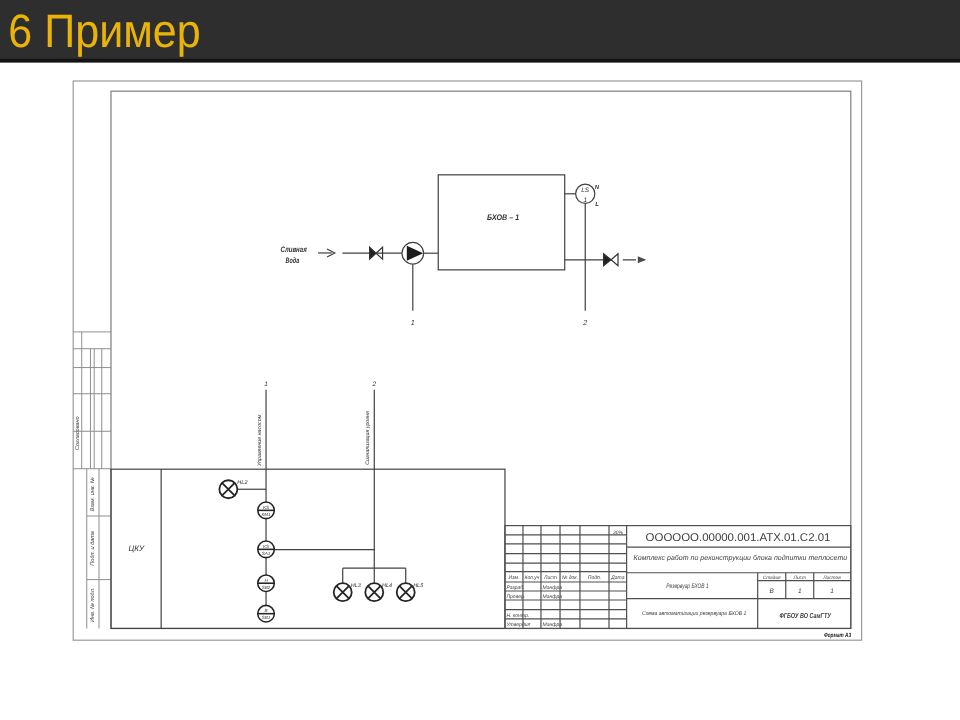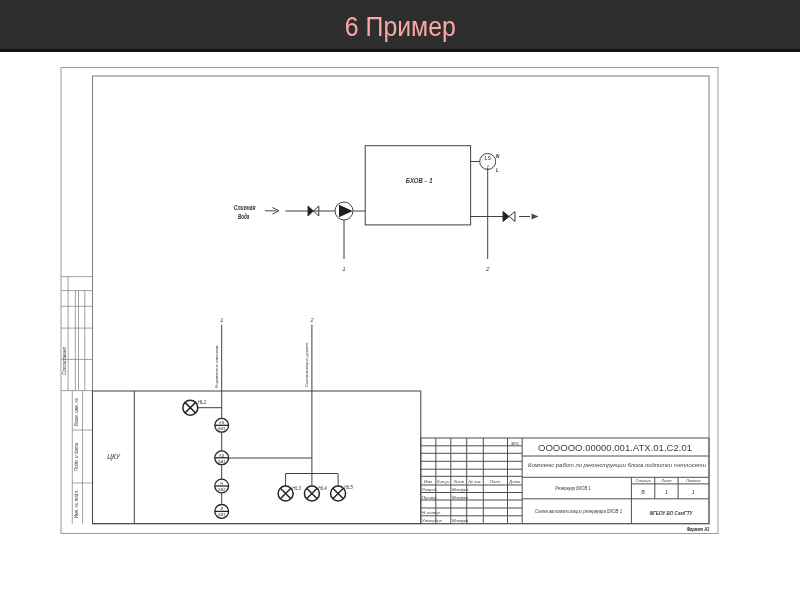--- a/index.html
+++ b/index.html
@@ -1,18 +1,18 @@
 <!DOCTYPE html>
 <html><head>
 <meta charset="utf-8">
 <style>
   html,body{margin:0;padding:0;}
   body{width:800px;height:600px;background:#ffffff;font-family:"Liberation Sans",sans-serif;overflow:hidden;}
   .bar{position:absolute;left:0;top:0;width:800px;height:52px;background:#2e2e2e;border-bottom:3px solid #131313;box-sizing:border-box;}
-  .bar .t{position:absolute;left:0;top:9px;width:800px;text-align:center;color:#fca5a5;font-size:27px;line-height:36px;}
+  .bar .t{position:absolute;left:0;top:9px;width:800px;color:#eab308;font-size:39px;line-height:36px;}
   .bar .t span{display:inline-block;transform:scaleX(0.92);transform-origin:center;}
   .sheet{position:absolute;left:0;top:0;filter:blur(0.35px);}
 </style>
 </head>
 <body>
 <div class="bar">
     <div class="t"><span>6 Пример</span></div>
   </div>
 <svg class="sheet" width="800" height="600" viewBox="0 0 800 600">
   <g fill="none" stroke="#9a9a9a" stroke-width="1">

